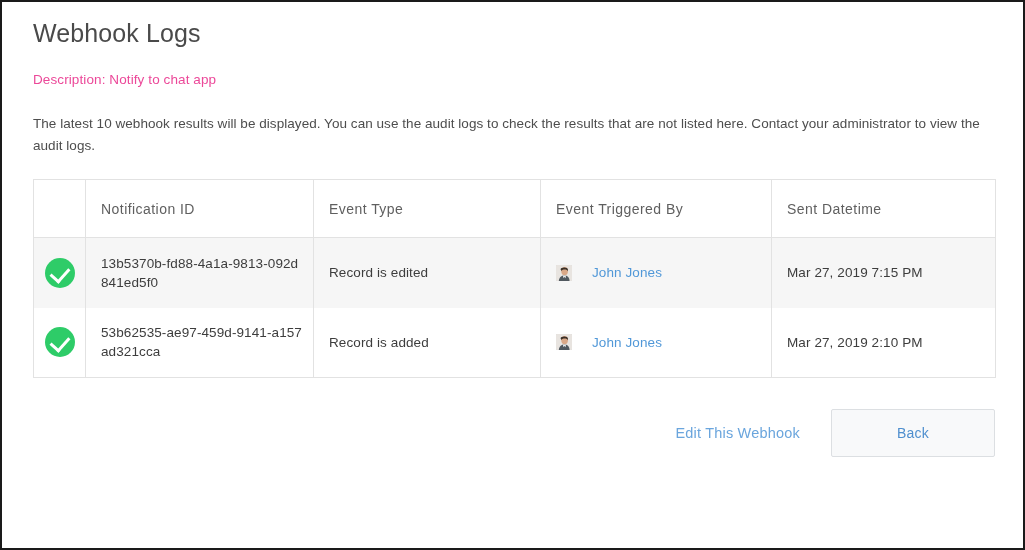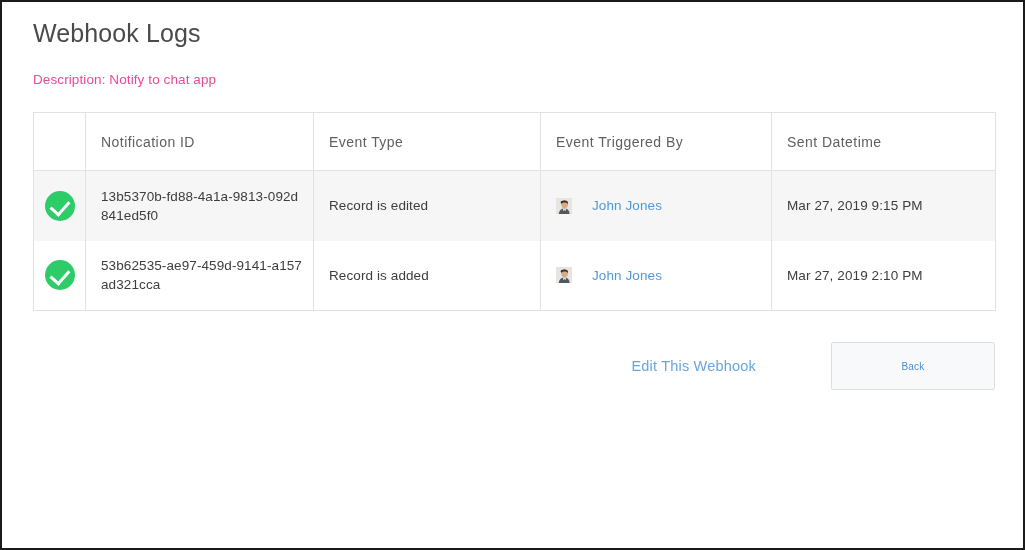--- a/index.html
+++ b/index.html
@@ -170,56 +170,56 @@
     cursor: pointer;
   }
 
   
   .footer {
     margin-top: 31px;
     display: flex;
     align-items: center;
     justify-content: flex-end;
     width: 962px;
-    gap: 44px;
   }
   .link-button {
     font-size: 14.5px;
     color: #6aa5dd;
     letter-spacing: 0.2px;
     text-decoration: none;
     cursor: pointer;
     margin-right: 31px;
   }
   .back-button {
     width: 164px;
     height: 48px;
     background: #f8f9fa;
     border: 1px solid #dcdfe2;
     border-radius: 2px;
     color: #4f8fce;
-    font-size: 10px;
+    font-size: 14px;
     font-family: "Liberation Sans", sans-serif;
     letter-spacing: 0.2px;
     cursor: pointer;
   }
 </style>
 </head>
 <body>
 
 <div class="page-frame">
   <div class="content">
 
 
     <h1 class="page-title">Webhook Logs</h1>
 
     <div class="meta-block">
       <div class="meta-line">Description: Notify to chat app</div>
     </div>
 
+    <p class="note">The latest 10 webhook results will be displayed. You can use the audit logs to check the results that are not listed here. Contact your administrator to view the audit logs.</p>
 
     <table class="log-table">
       <colgroup>
         <col class="c-status">
           <col class="c-id">
           <col class="c-event">
           <col class="c-user">
           <col class="c-date">
       </colgroup>
       <thead>
@@ -248,21 +248,21 @@
                   <rect width="16" height="16" fill="#e8e4e0"></rect>
                   <ellipse cx="8.6" cy="6.2" rx="3.3" ry="4.1" fill="#d9a888"></ellipse>
                   <path d="M4.6 4.4 C4.6 1.9 12 1.6 12 4.9 L11.9 6.2 C11.4 4.2 6.5 4.0 5.6 6.0 Z" fill="#3b3027"></path>
                   <path d="M2.8 16 C3.2 12.2 5.6 10.6 8.4 10.6 C11.2 10.6 13.3 12.2 13.6 16 Z" fill="#50585f"></path>
                   <path d="M7.0 10.6 L10.0 10.6 L9.6 13.2 L8.4 12.0 L7.2 13.0 Z" fill="#e9eaec"></path>
                 </svg>
               </span>
               <a class="user-link" href="#">John Jones</a>
             </span>
           </td>
-          <td>Mar 27, 2019 9:15 PM</td>
+          <td>Mar 27, 2019 7:15 PM</td>
         </tr>
 
         <tr>
           <td class="td-status">
             <span class="check-icon"></span>
           </td>
           <td>
             <span class="id-cell">53b62535-ae97-459d-9141-a157ad321cca</span>
           </td>
           <td>Record is added</td>

